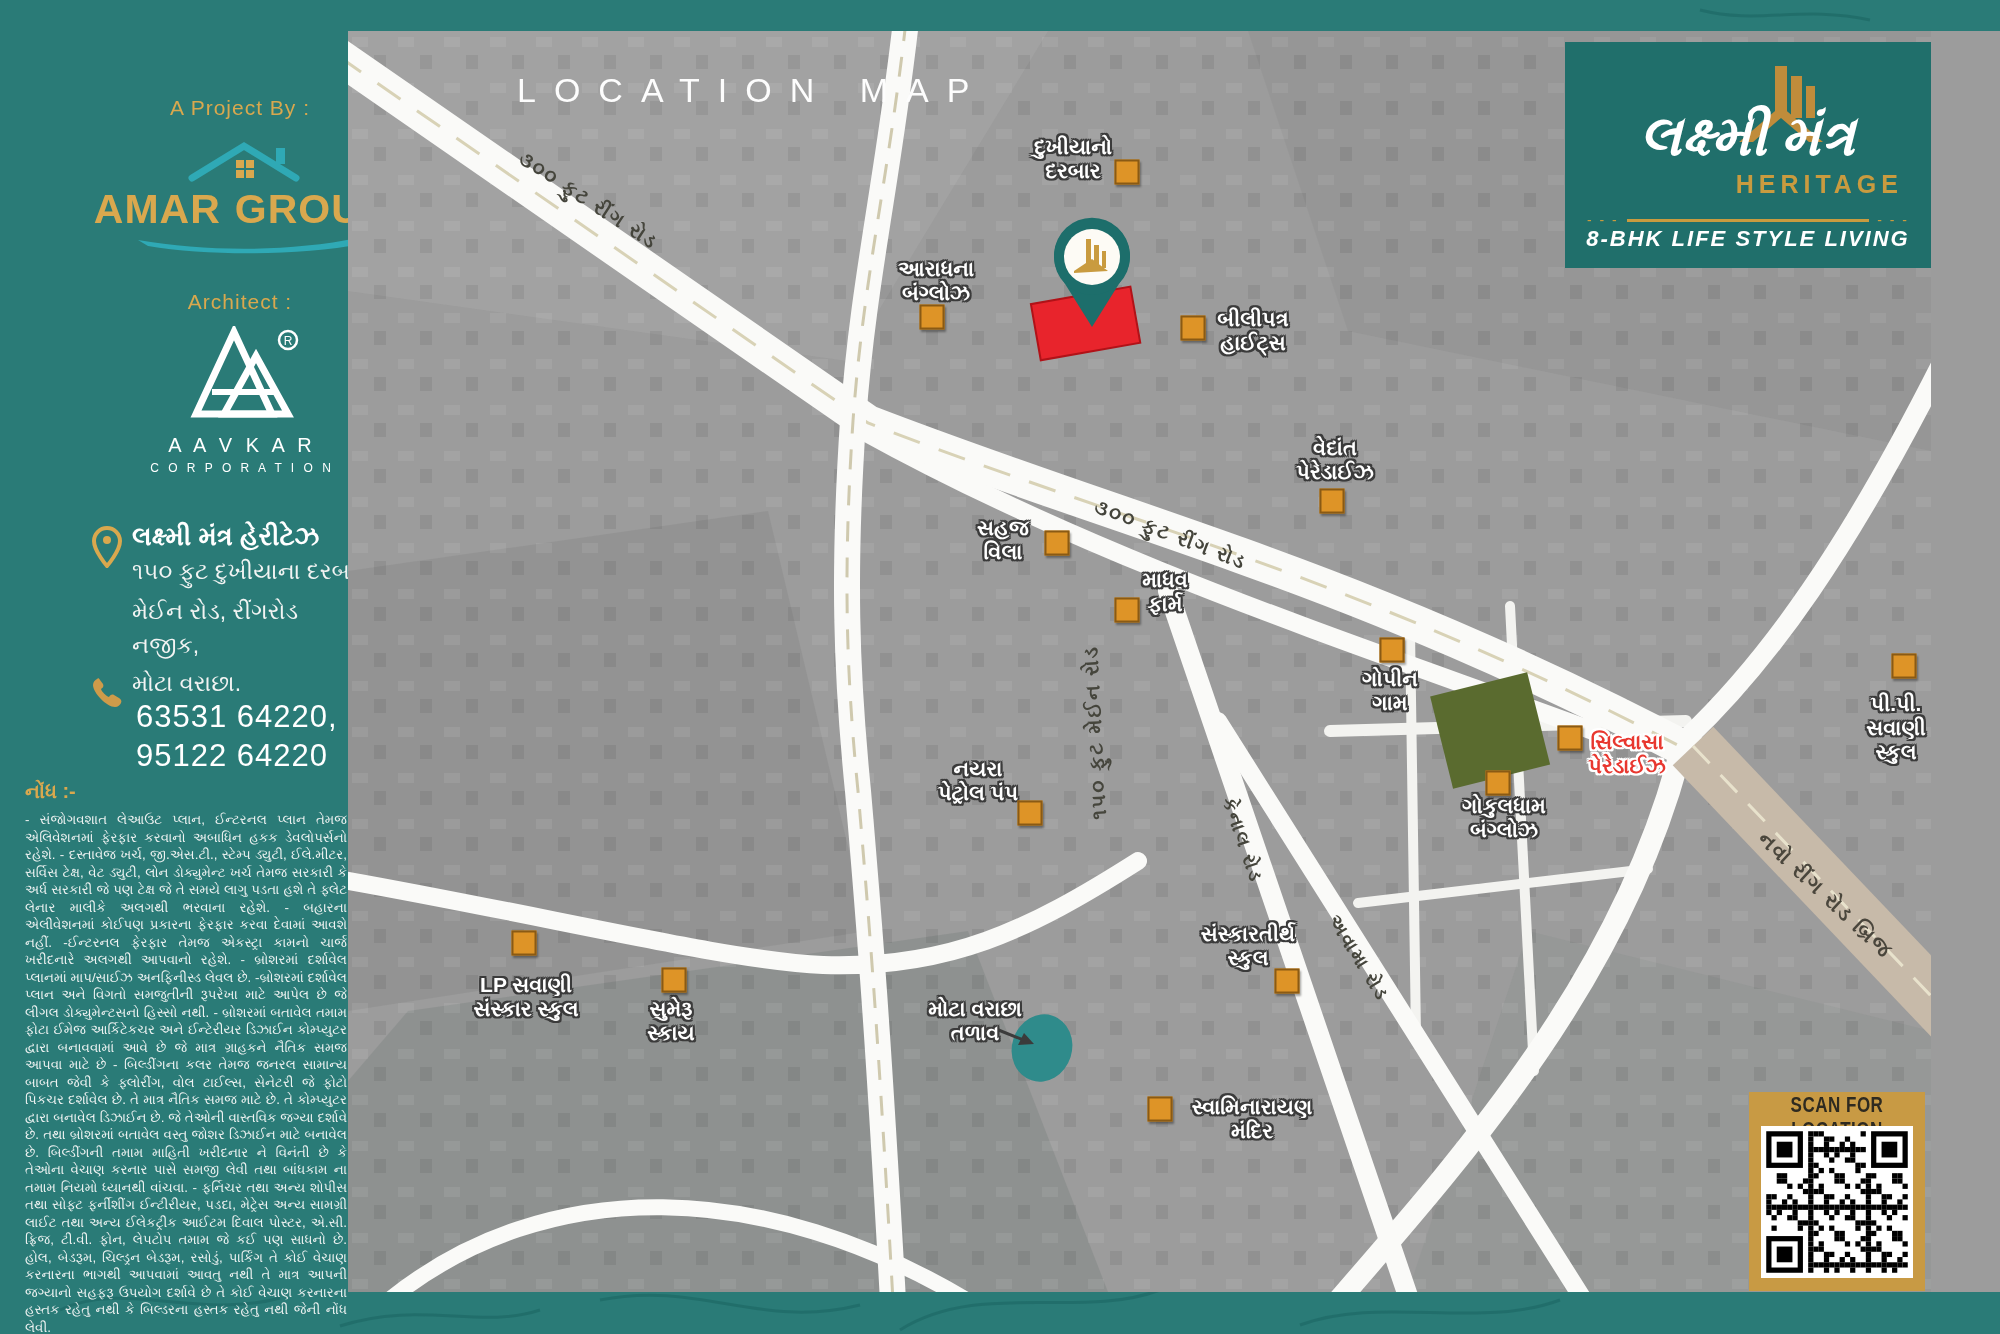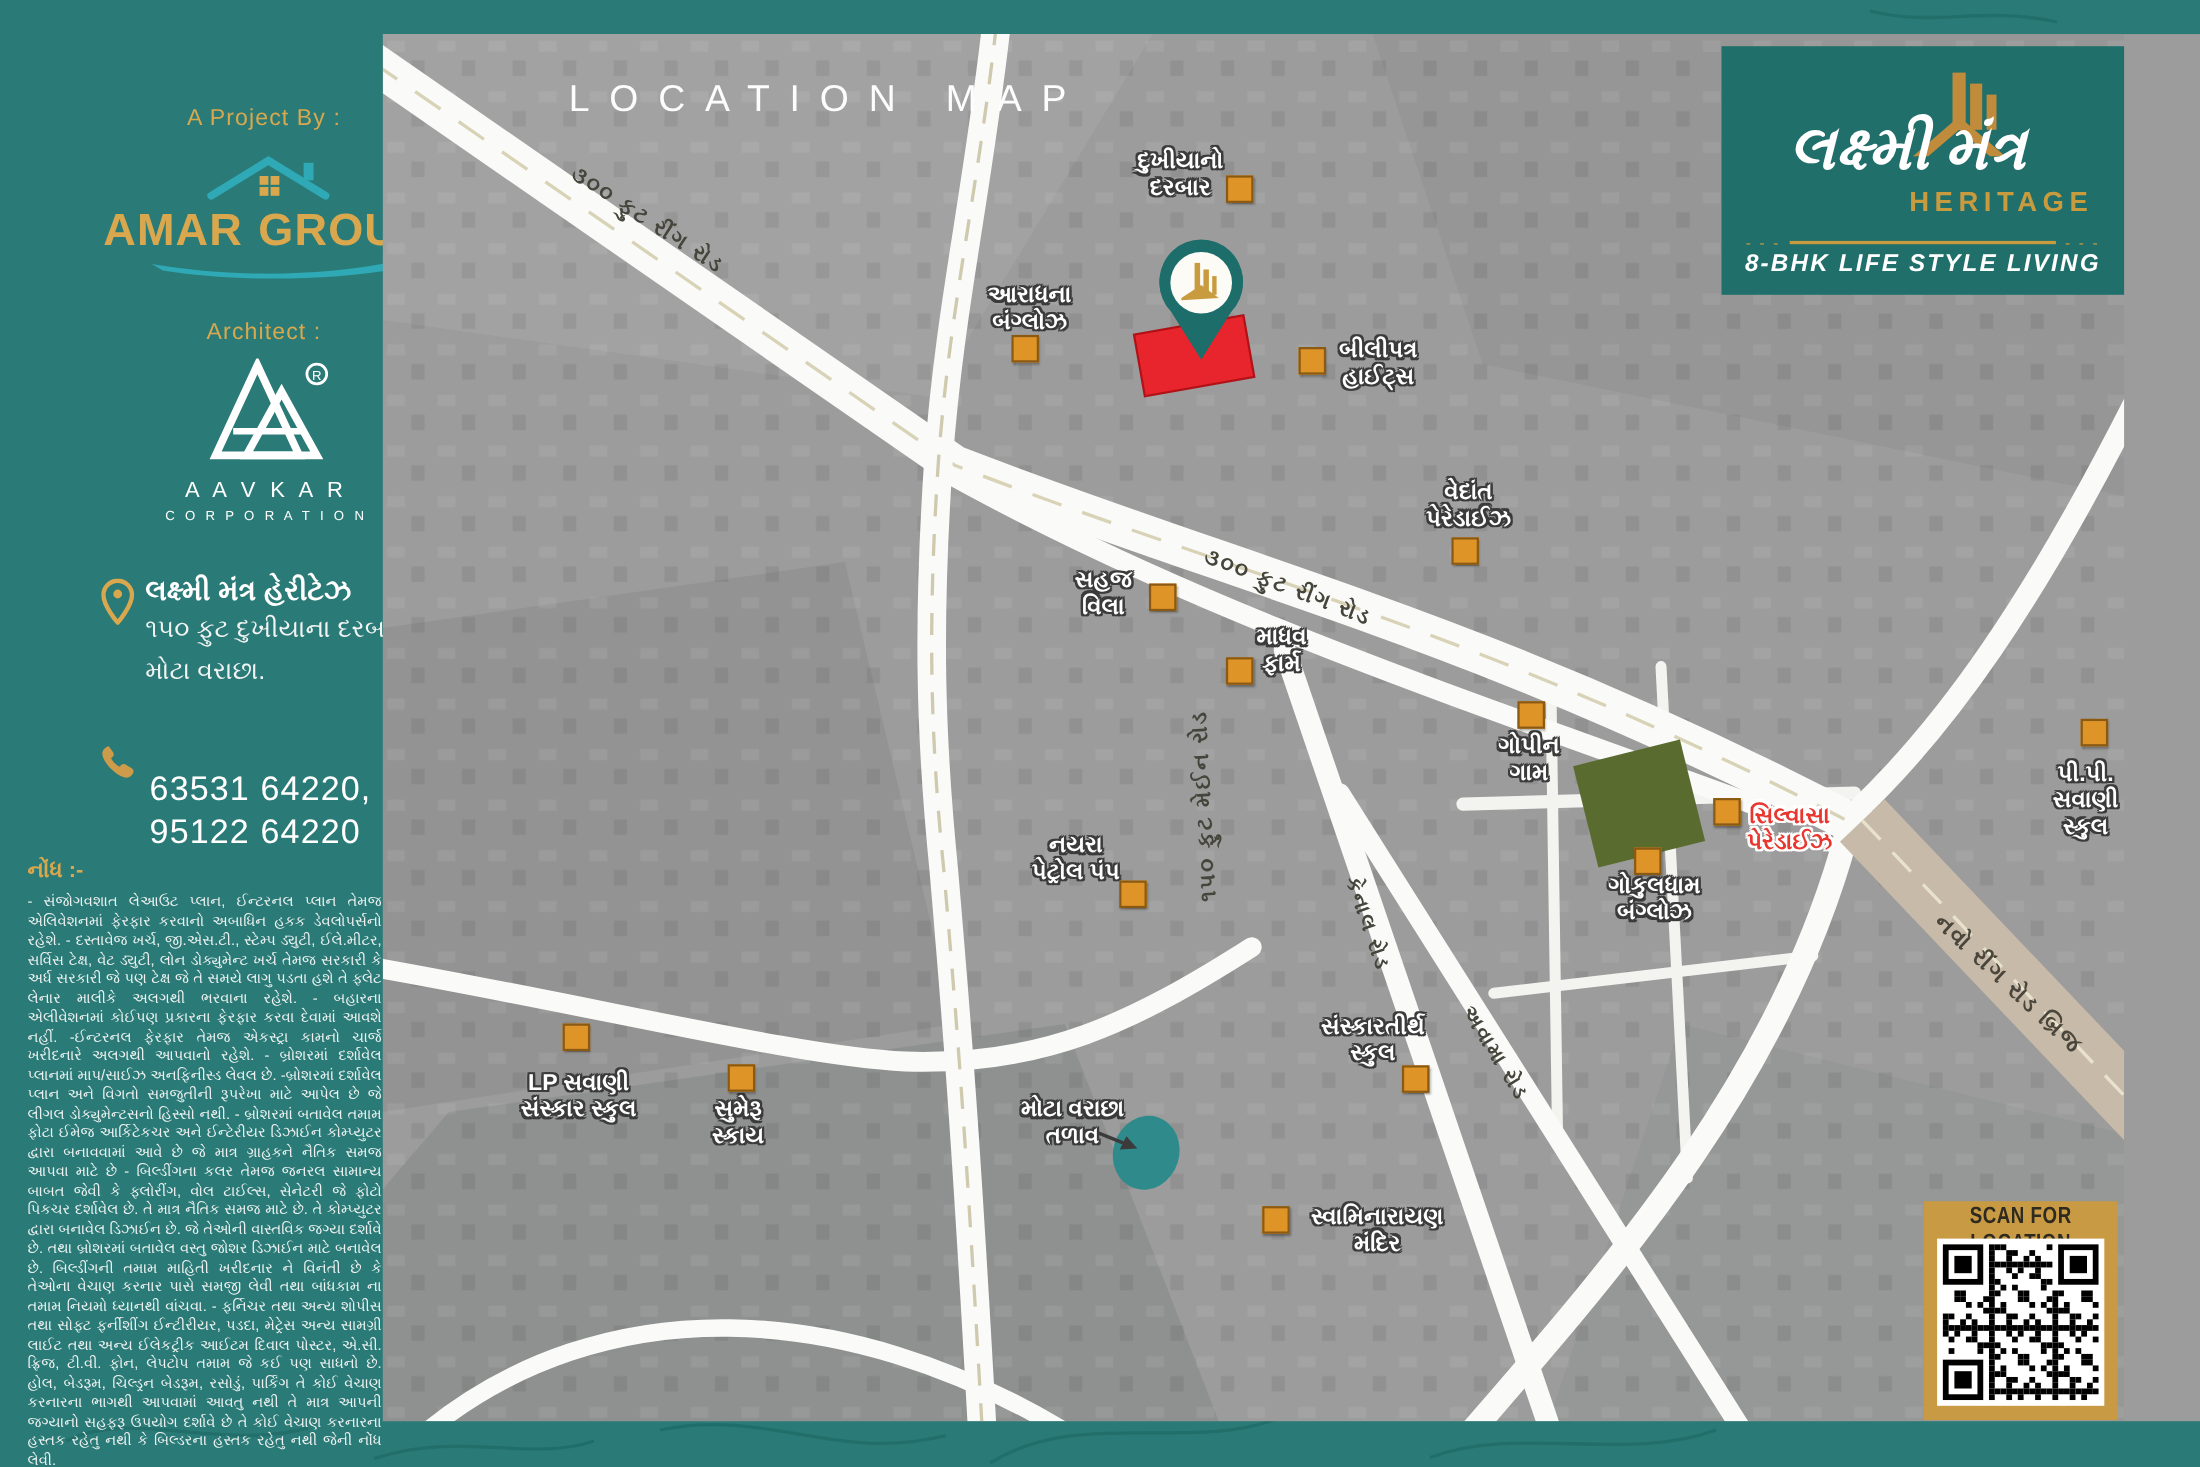--- a/index.html
+++ b/index.html
@@ -86,20 +86,21 @@
   <div style="color:#FFFFFF;font-size:12px;letter-spacing:3px;margin-top:4px;">C O R P O R A T I O N</div>
 </div>
 
 <svg width="30" height="42" style="position:absolute;left:92px;top:526px;" viewBox="0 0 30 42" fill="none">
   <path d="M15,2 C7.8,2 2,7.8 2,15 C2,25 15,40 15,40 C15,40 28,25 28,15 C28,7.8 22.2,2 15,2 Z" stroke="#D9A84E" stroke-width="4" fill="none"></path>
   <circle cx="15" cy="14" r="4" fill="#D9A84E"></circle>
 </svg>
 <div style="position:absolute;left:132px;top:518px;width:236px;">
   <div style="font-size:26px;font-weight:bold;color:#FFFFFF;line-height:36px;">લક્ષ્મી મંત્ર હેરીટેઝ</div>
   <div class="addr-line">૧૫૦ ફુટ દુખીયાના દરબાર</div>
+  <div class="addr-line" style="margin-top:6px;">મેઈન રોડ, રીંગરોડ નજીક,</div>
   <div class="addr-line" style="margin-top:4px;">મોટા વરાછા.</div>
 </div>
 
 <svg width="34" height="34" style="position:absolute;left:90px;top:676px;" viewBox="0 0 34 34">
   <path d="M7,3 C5,4 3,6 3,9 C3,17 17,31 25,31 C28,31 30,29 31,27 C32,25 31,23 29,22 L24,19 C22,18 20,19 19,21 C16,20 12,16 11,13 C13,12 14,10 13,8 L10,4 C9,2 8,2 7,3 Z" fill="#CE9B4A"></path>
 </svg>
 <div style="position:absolute;left:136px;top:664px;margin-top:33px;">
   <div class="phone-num">63531 64220,</div>
   <div class="phone-num">95122 64220</div>
 </div>
@@ -237,23 +238,23 @@
 
   <div id="brandbox">
     <svg width="120" height="90" style="position:absolute;left:168px;top:18px;" viewBox="0 0 120 90">
       <g fill="#C08C3B">
         <rect x="42" y="6" width="12" height="52"></rect>
         <rect x="58" y="16" width="11" height="42"></rect>
         <rect x="73" y="26" width="9" height="32"></rect>
         <path d="M6,82 L48,46 L90,82 L76,82 L48,58 L20,82 Z"></path>
       </g>
     </svg>
-    <div style="position:absolute;left:0;top:62px;width:290px;text-align:center;color:#FFFFFF;
+    <div style="position:absolute;left:0;top:62px;width:290px;text-align:right;color:#FFFFFF;
                 font-family:'Liberation Serif','DejaVu Serif',serif;font-style:italic;
-                font-weight:bold;font-size:56px;padding-left:24px;">લક્ષ્મી મંત્ર</div>
+                font-weight:bold;font-size:56px;">લક્ષ્મી મંત્ર</div>
     <div style="position:absolute;right:28px;top:128px;color:#C99B3F;font-size:25px;
                 letter-spacing:5px;font-weight:bold;">HERITAGE</div>
     <div style="position:absolute;left:22px;right:22px;top:170px;display:flex;align-items:center;gap:8px;">
       <span style="color:#C99B3F;font-size:14px;letter-spacing:2px;">- - -</span>
       <span style="flex:1;height:3px;background:#C99B3F;"></span>
       <span style="color:#C99B3F;font-size:14px;letter-spacing:2px;">- - -</span>
     </div>
     <div style="position:absolute;left:0;top:184px;width:100%;text-align:center;color:#FFFFFF;
                 font-size:22px;font-weight:bold;font-style:italic;letter-spacing:2px;">8-BHK LIFE STYLE LIVING</div>
   </div>

